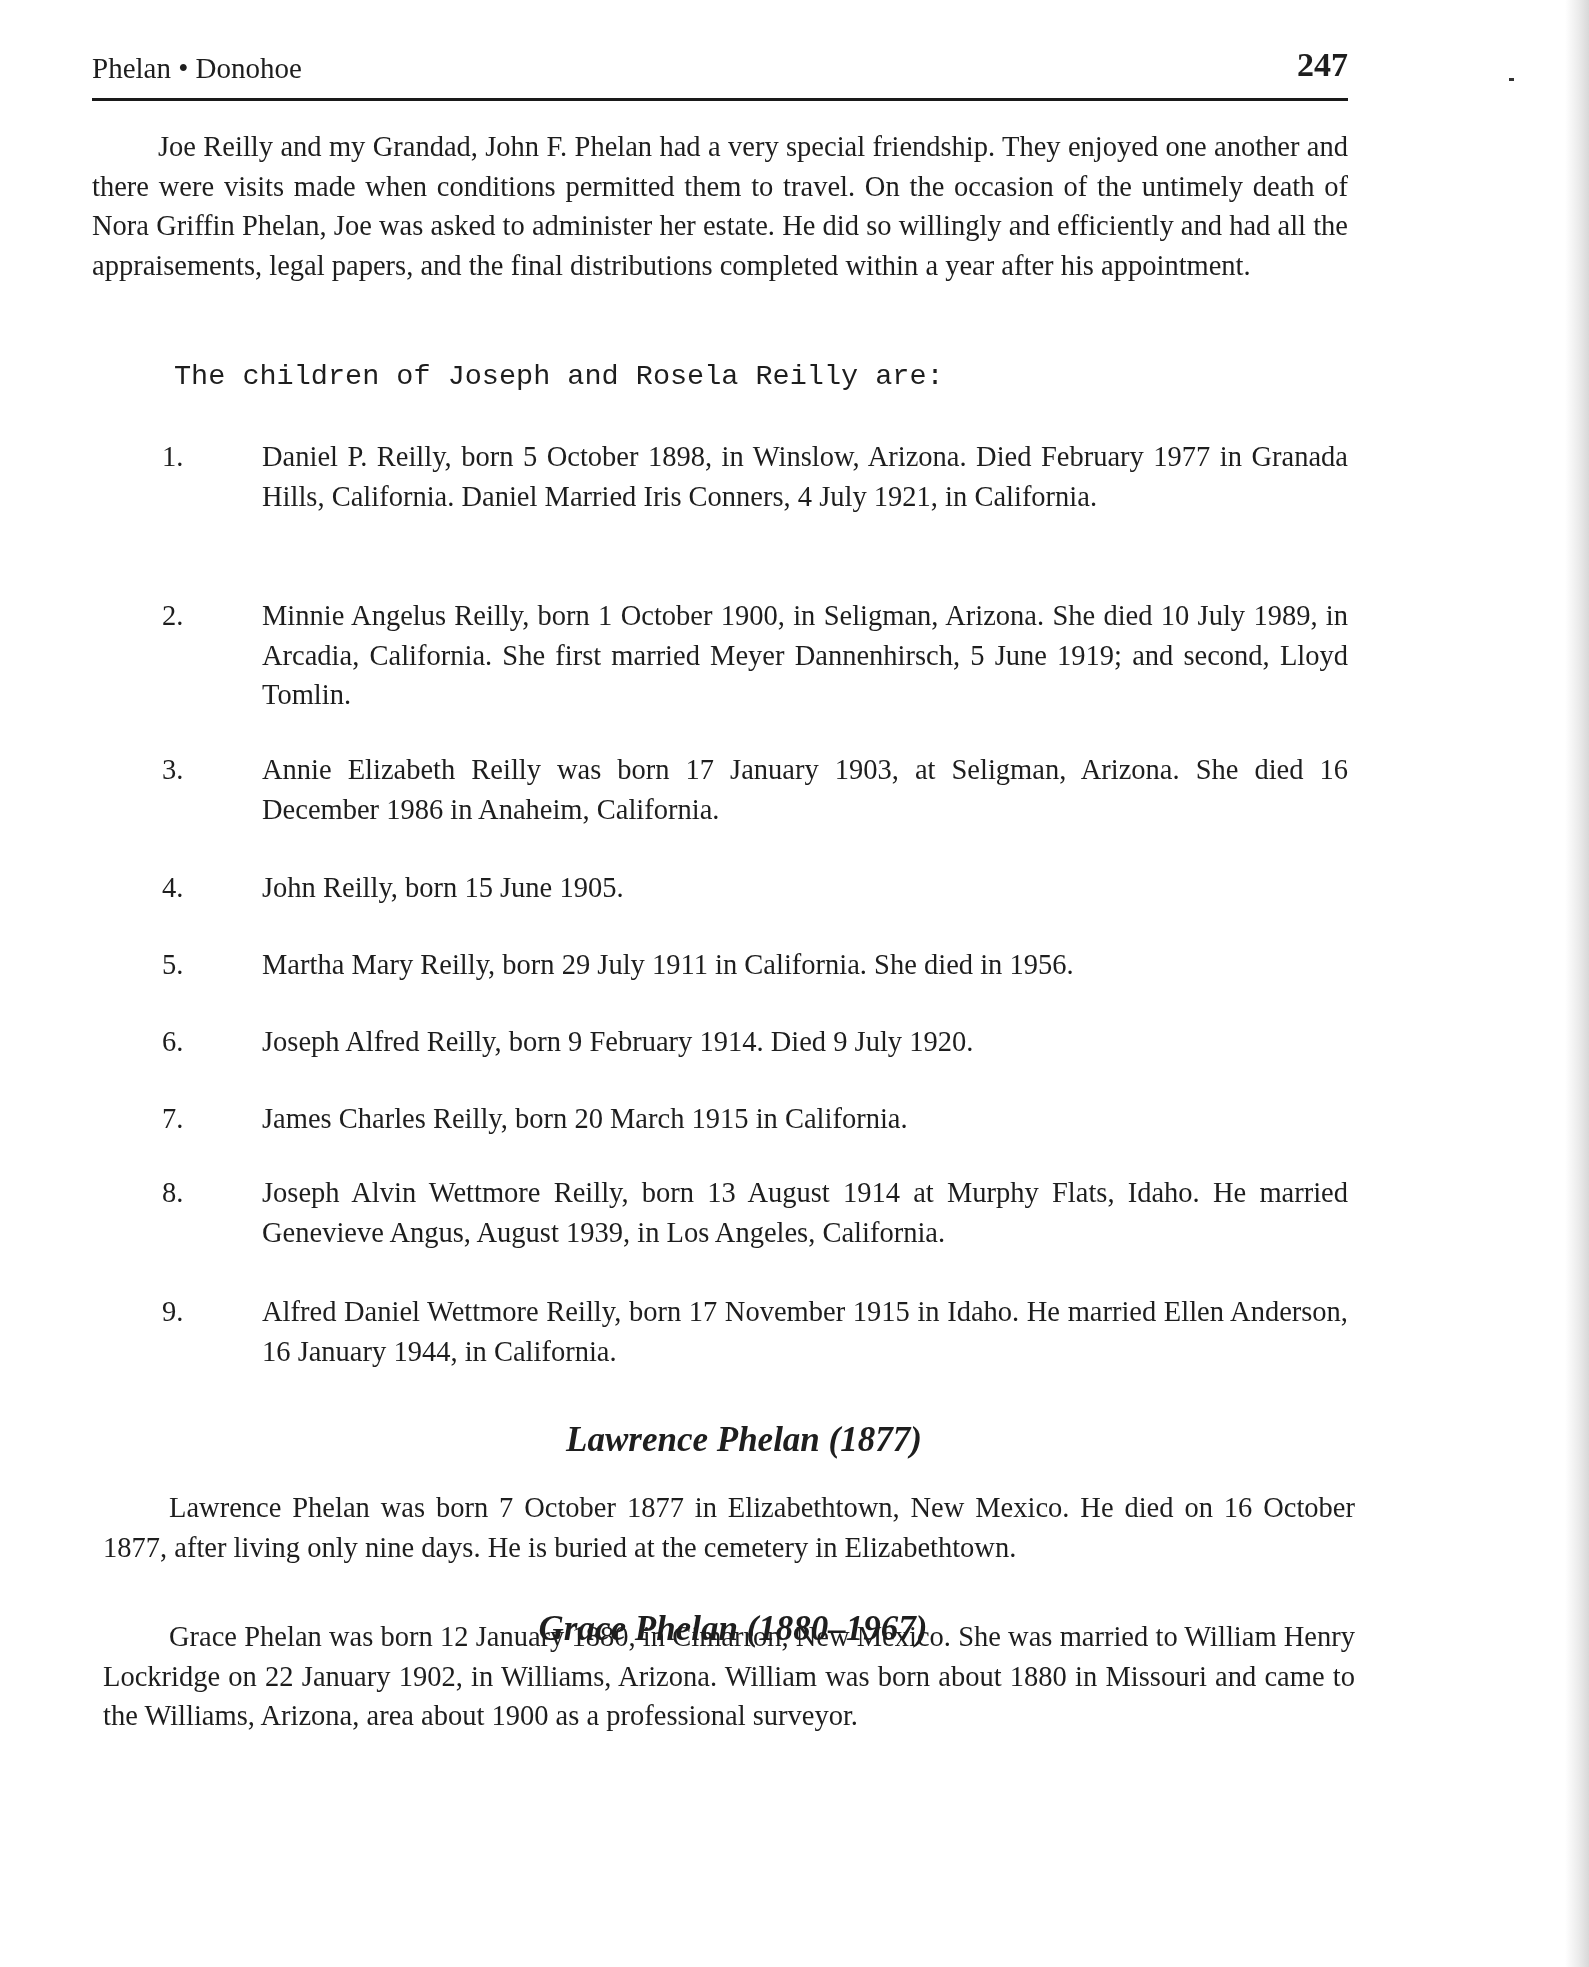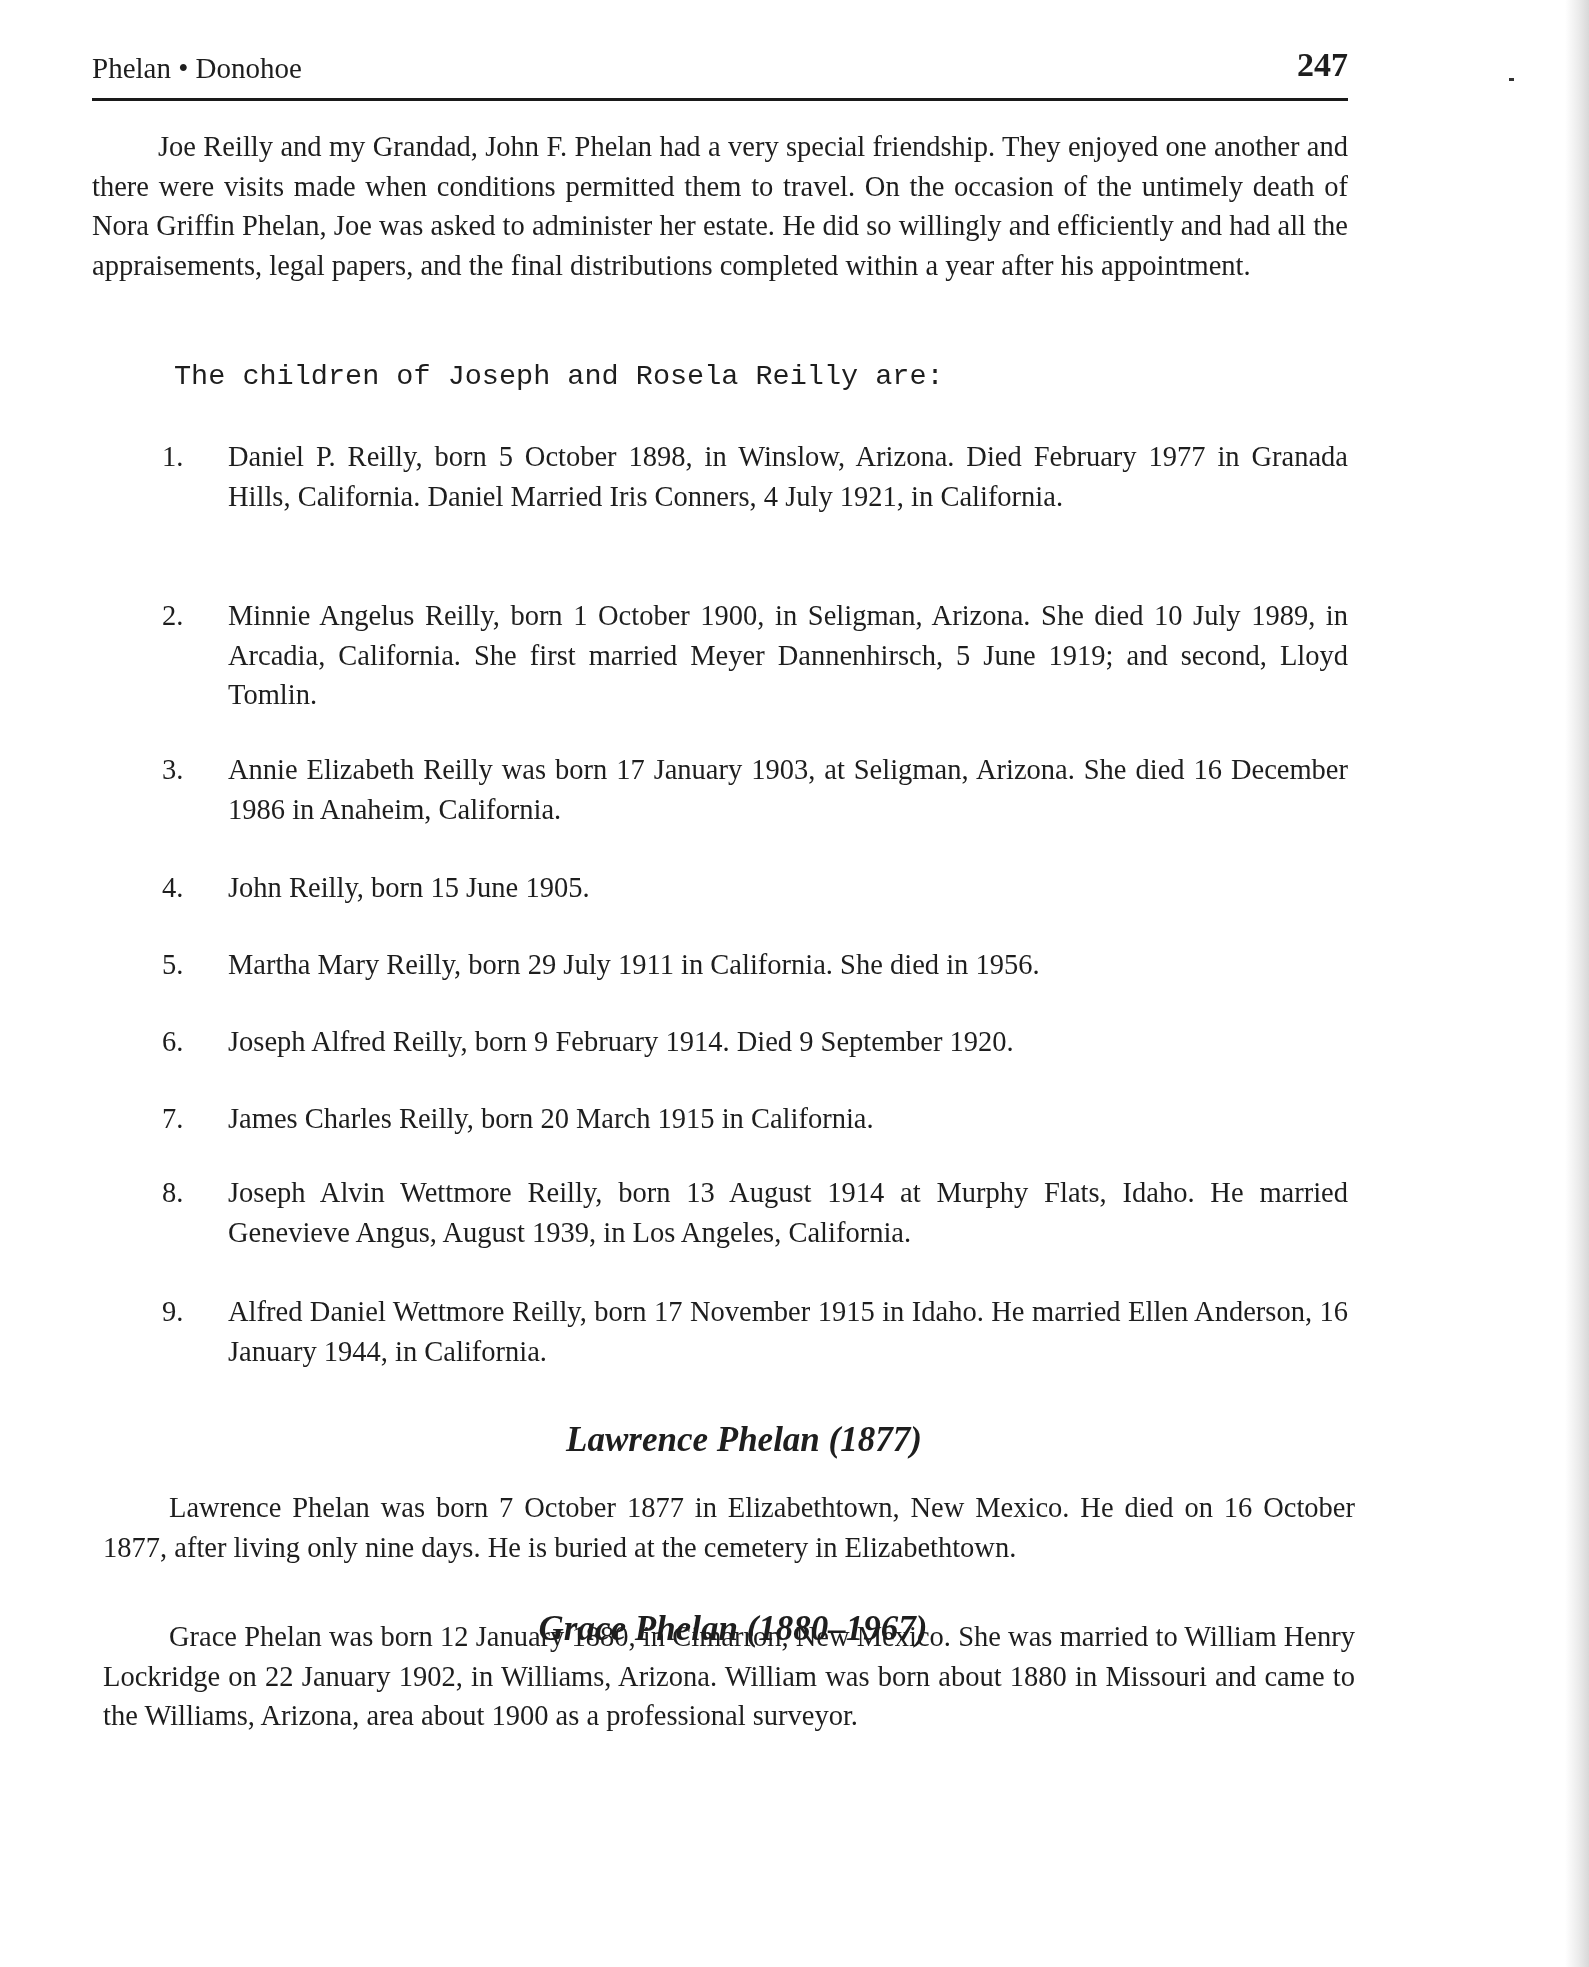--- a/index.html
+++ b/index.html
@@ -81,21 +81,21 @@
       font-size: 28.5px;
       line-height: 39.5px;
     }
     .list-num {
       position: absolute;
       left: 0;
       top: 0;
       width: 50px;
     }
     .list-text {
-      margin-left: 66px;
+      margin-left: 100px;
       text-align: justify;
     }
     .section-heading {
       position: absolute;
       left: 100px;
       width: 1256px;
       text-align: center;
       font-style: italic;
       font-weight: bold;
       font-size: 35px;
@@ -139,21 +139,21 @@
   <div class="list-item" style="top:868px;">
     <span class="list-num">4.</span>
     <div class="list-text">John Reilly, born 15 June 1905.</div>
   </div>
   <div class="list-item" style="top:945px;">
     <span class="list-num">5.</span>
     <div class="list-text">Martha Mary Reilly, born 29 July 1911 in California. She died in 1956.</div>
   </div>
   <div class="list-item" style="top:1022px;">
     <span class="list-num">6.</span>
-    <div class="list-text">Joseph Alfred Reilly, born 9 February 1914. Died 9 September 1920.</div>
+    <div class="list-text">Joseph Alfred Reilly, born 9 February 1914. Died 9 July 1920.</div>
   </div>
   <div class="list-item" style="top:1099px;">
     <span class="list-num">7.</span>
     <div class="list-text">James Charles Reilly, born 20 March 1915 in California.</div>
   </div>
   <div class="list-item" style="top:1173px;">
     <span class="list-num">8.</span>
     <div class="list-text">Joseph Alvin Wettmore Reilly, born 13 August 1914 at Murphy Flats, Idaho. He married Genevieve Angus, August 1939, in Los Angeles, California.</div>
   </div>
   <div class="list-item" style="top:1292px;">

